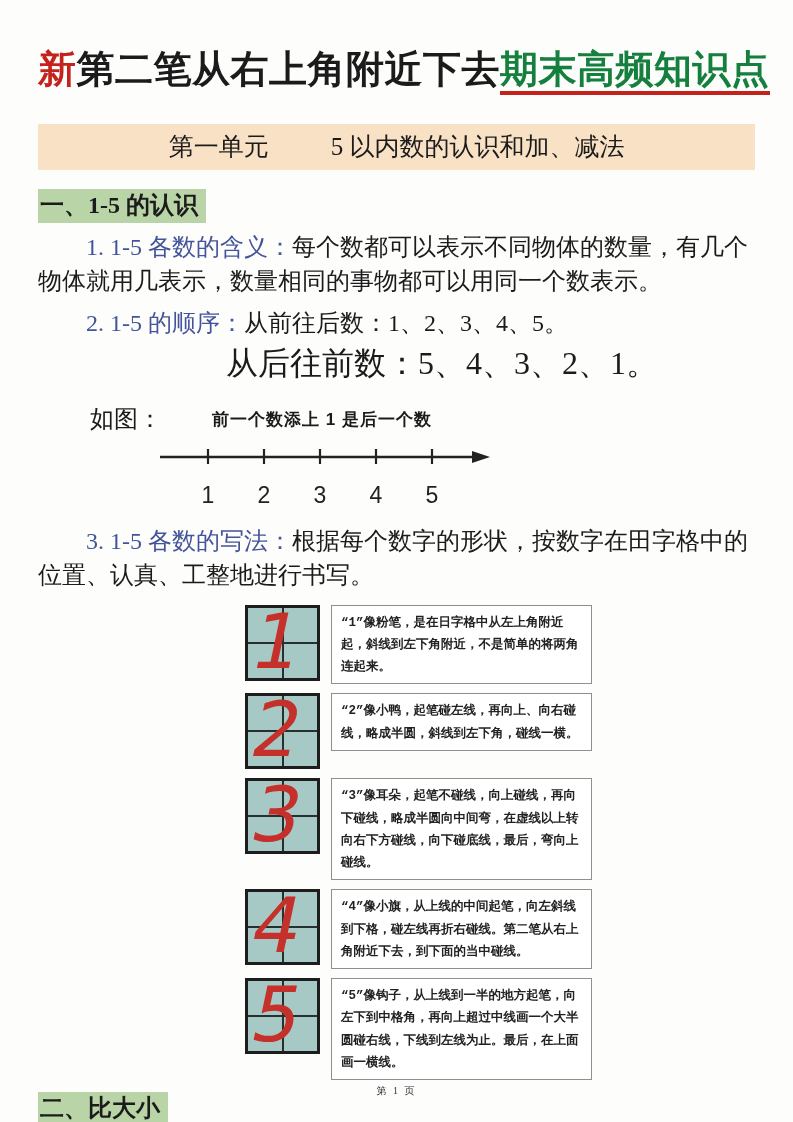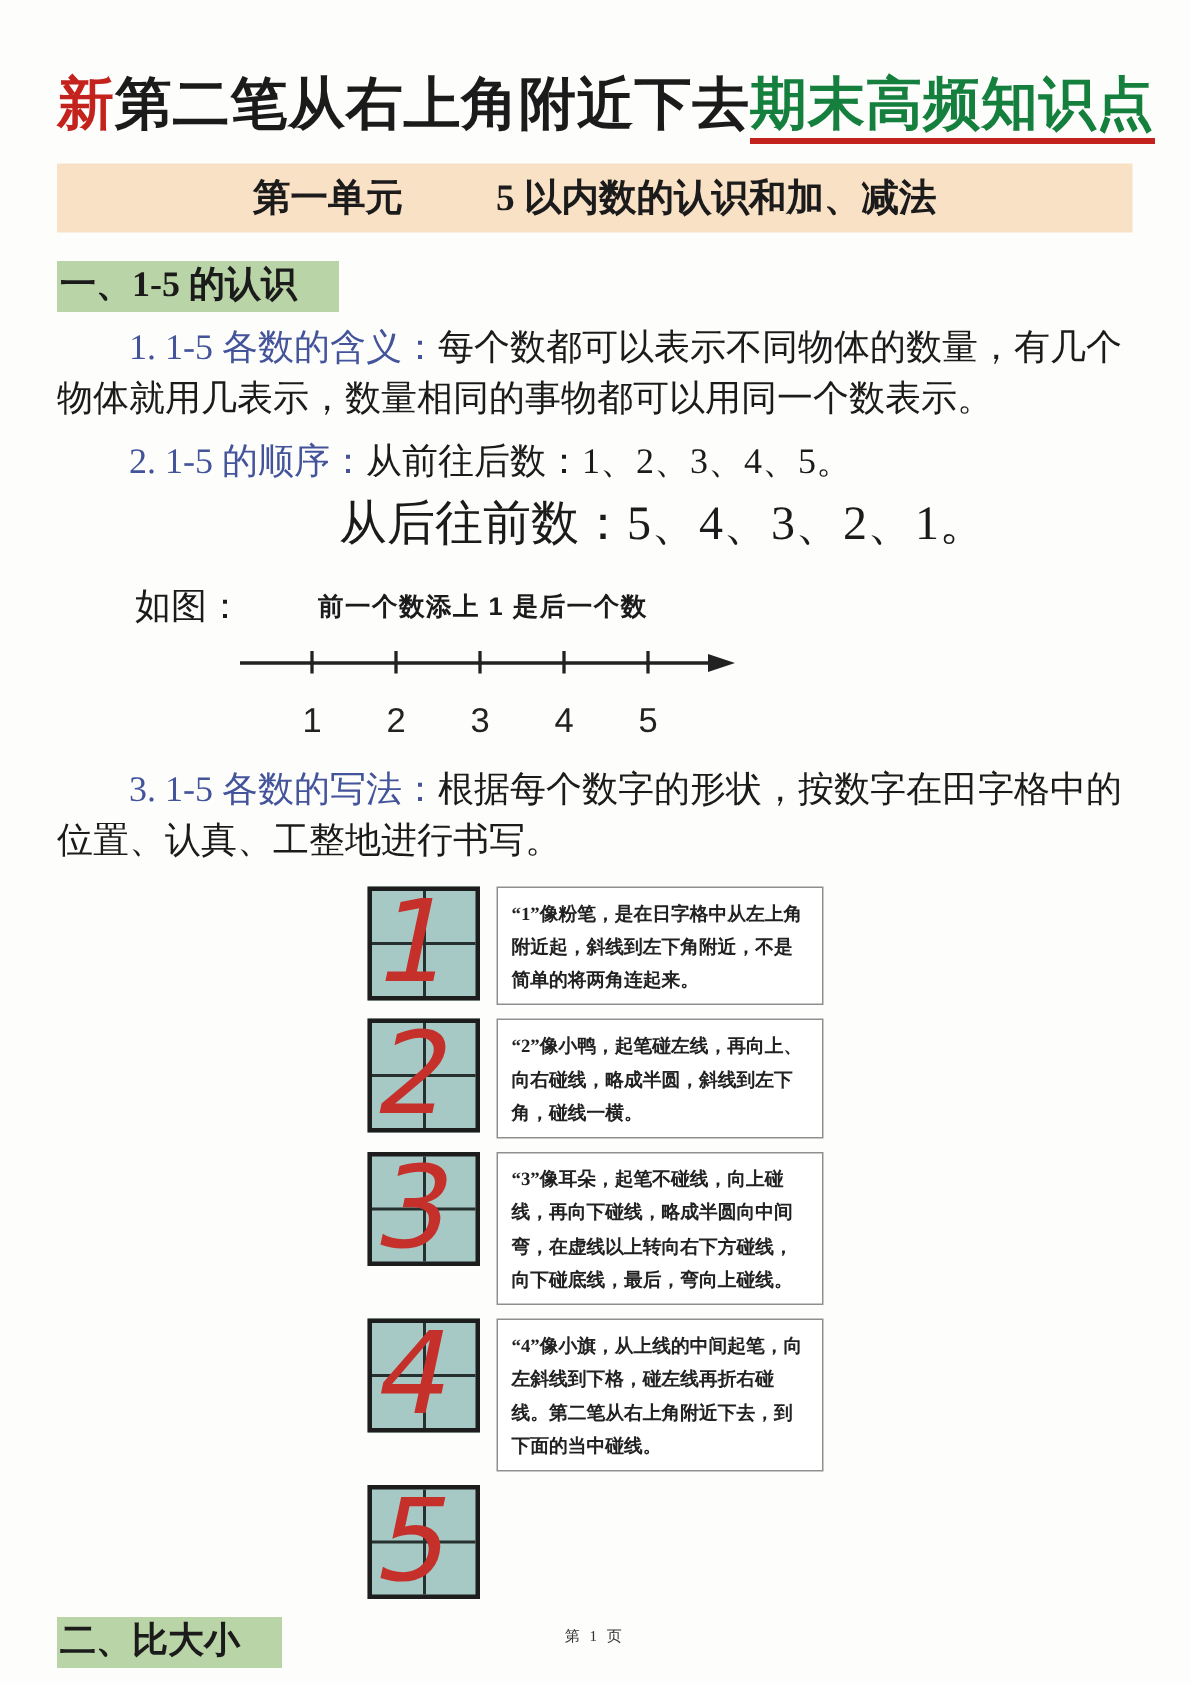--- a/index.html
+++ b/index.html
@@ -19,31 +19,31 @@
     font-size:38px; font-weight:bold; letter-spacing:0.5px;
   }
   .title .red { color:#c4231d; }
   .title .red-underline {
     color:#15803d;
     border-bottom:4px solid #c4231d; padding-bottom:1px;
   }
 
   
   .banner {
-    margin-top:14px; background:#f9e1c6;
-    text-align:center; font-weight:bold; font-size:25px;
+    margin-top:29px; background:#f9e1c6;
+    text-align:center; font-weight:normal; font-size:25px;
     padding:6px 0 7px 0;
   }
   .banner .gap { display:inline-block; width:62px; }
 
   
   .h-green {
     display:inline-block; background:#b9d4a6;
     font-size:24px; font-weight:bold;
-    padding:2px 28px 3px 2px; line-height:1.2;
+    padding:2px 8px 3px 2px; line-height:1.2;
   }
   .sec1-head { margin-top:19px; }
   .sec2-head { margin-top:12px; }
 
   
   .para { font-size:24px; line-height:1.44; margin:7px 0 0 0; }
   .indent { text-indent:2em; }
   .blue { color:#44549b; }
   .seq-line2 { margin:0 0 15px 188px; font-size:32px; line-height:1.44; }
 
@@ -67,25 +67,25 @@
   }
   .tian .vline { position:absolute; left:50%; top:0; bottom:0; width:2px; margin-left:-1px; background:#26302f; }
   .tian .hline { position:absolute; top:50%; left:0; right:0; height:2px; margin-top:-1px; background:#26302f; }
   .tian .digit {
     position:absolute; z-index:2; left:5px; top:50%;
     transform:translateY(-51%) skewX(-12deg);
     font-size:76px; line-height:1; color:#c5302b;
     font-family:"DejaVu Sans", sans-serif;
   }
   .desc-box {
-    width:218px; margin-left:11px; box-sizing:border-box;
+    width:261px; margin-left:11px; box-sizing:border-box;
     border:1.5px solid #8f8f8f; background:#ffffff;
     padding:6px 9px 5px 9px;
     font-size:12.5px; font-weight:bold; line-height:1.78;
-    font-family:Liberation Serif, serif;
+    font-family:Liberation Mono, monospace;
     color:#222;
   }
 
   
   .footer {
     position:absolute; left:0; right:0; bottom:24px;
     text-align:center; font-size:10px; color:#333;
     letter-spacing:2px;
   }
 </style>
@@ -174,20 +174,21 @@
           <span class="digit">4</span>
         </div>
         <div class="desc-box">“4”像小旗，从上线的中间起笔，向左斜线到下格，碰左线再折右碰线。第二笔从右上角附近下去，到下面的当中碰线。</div>
       </div>
       <div class="wrow">
         <div class="tian">
           <div class="vline"></div>
           <div class="hline"></div>
           <span class="digit">5</span>
         </div>
+        <div class="desc-box">“5”像钩子，从上线到一半的地方起笔，向左下到中格角，再向上超过中线画一个大半圆碰右线，下线到左线为止。最后，在上面画一横线。</div>
       </div>
     </div>
 
   <div class="sec2-head">
     <span class="h-green">二、比大小</span>
   </div>
 
 </div>
 
 <div class="footer">第 1 页</div>

